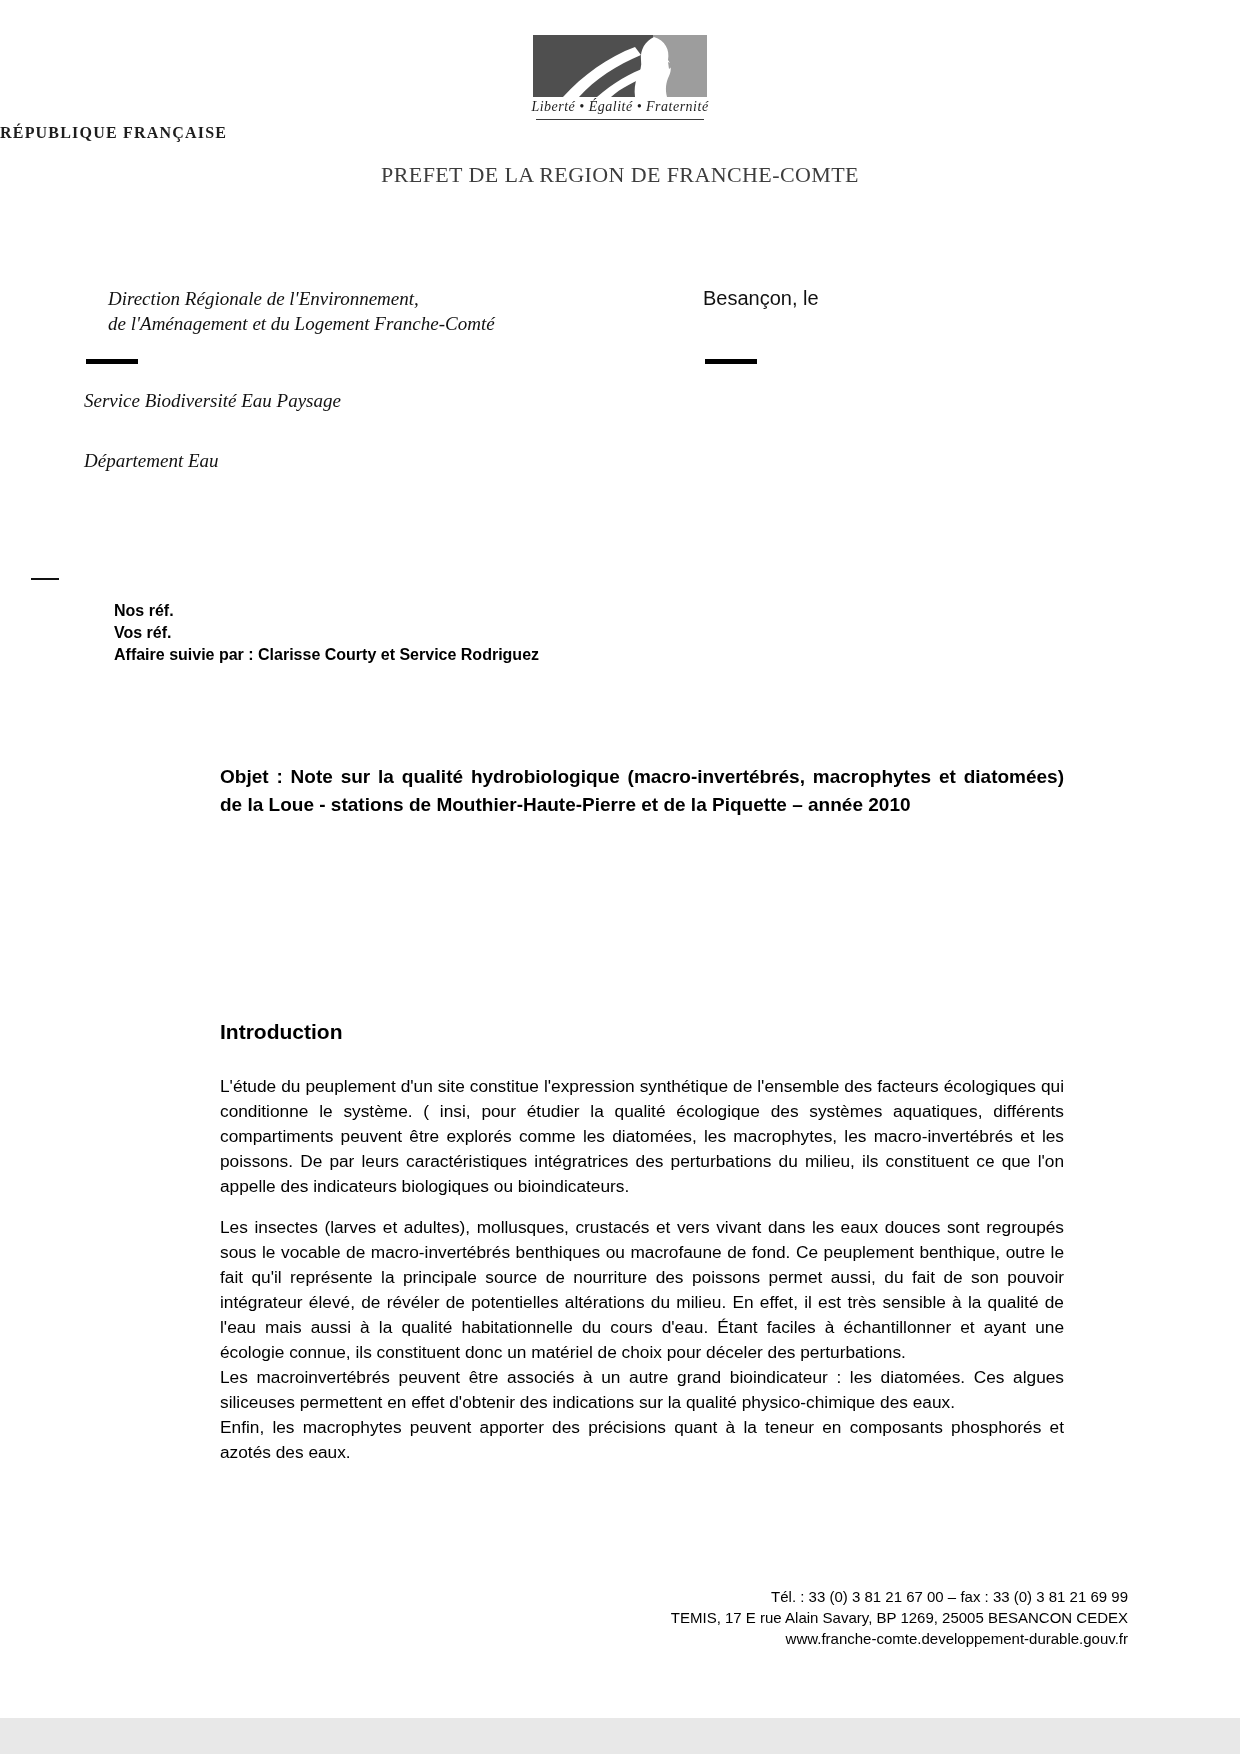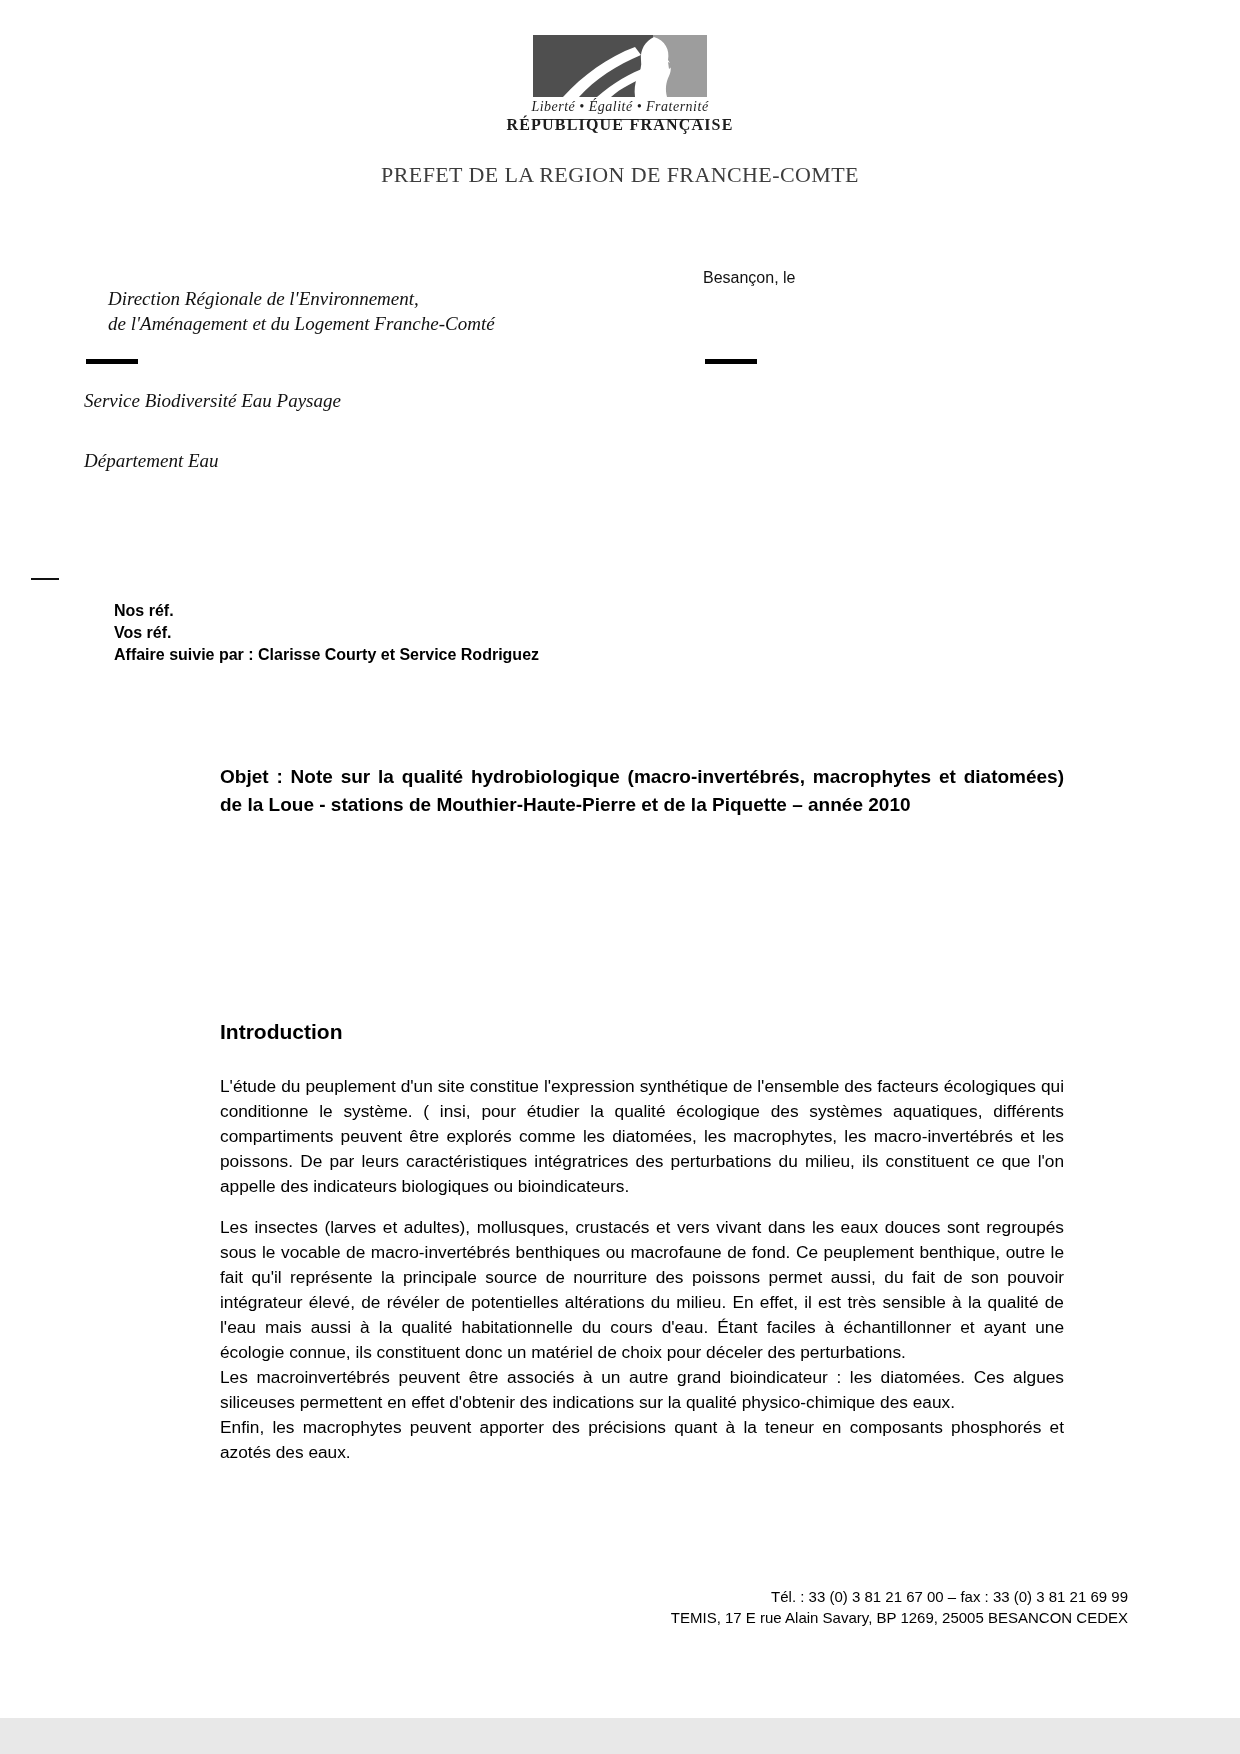--- a/index.html
+++ b/index.html
@@ -9,28 +9,28 @@
     margin:0 auto;
   }
   .serif{font-family:"Liberation Serif", serif;}
   .abs{position:absolute;}
 
   
   .logo-wrap{left:533px;top:35px;width:174px;height:62px;}
   .motto{left:0;right:0;top:99px;text-align:center;font-style:italic;
          font-size:14px;color:#1d1d1d;letter-spacing:0.5px;}
   .logo-rule{left:536px;top:119px;width:168px;border-top:1.5px solid #3a3a3a;height:0;}
-  .republique{left:0;right:0;top:116px;text-align:center;font-weight:bold;
+  .republique{left:0;right:0;top:124px;text-align:left;font-weight:bold;
          font-size:16px;letter-spacing:1.2px;color:#1d1d1d;}
   .prefet{left:0;right:0;top:162px;text-align:center;font-size:22px;
          letter-spacing:0.4px;color:#3d3d3d;}
 
   
   .direction{left:84px;top:286px;font-style:italic;font-size:19px;line-height:25px;color:#111;margin-left:24px;}
-  .dateline{left:703px;top:269px;font-size:16px;color:#111;}
+  .dateline{left:703px;top:287px;font-size:20px;color:#111;}
   .tick{top:359px;width:52px;height:5px;background:#000;}
   .tick-left{left:86px;}
   .tick-right{left:705px;}
   .service{left:84px;top:390px;font-style:italic;font-size:19px;color:#111;}
   .departement{left:84px;top:450px;font-style:italic;font-size:19px;color:#111;}
   .fold-mark{left:31px;top:578px;width:28px;height:2px;background:#111;}
 
   
   .refs{left:84px;top:600px;font-size:16px;font-weight:bold;line-height:22px;color:#000;margin-left:30px;}
 
@@ -96,17 +96,18 @@
   <div class="abs bodytext">
     <p class="gap-after">L'étude du peuplement d'un site constitue l'expression synthétique de l'ensemble des facteurs écologiques qui conditionne le système. ( insi, pour étudier la qualité écologique des systèmes aquatiques, différents compartiments peuvent être explorés comme les diatomées, les macrophytes, les macro-invertébrés et les poissons. De par leurs caractéristiques intégratrices des perturbations du milieu, ils constituent ce que l'on appelle des indicateurs biologiques ou bioindicateurs.</p>
     <p>Les insectes (larves et adultes), mollusques, crustacés et vers vivant dans les eaux douces sont regroupés sous le vocable de macro-invertébrés benthiques ou macrofaune de fond. Ce peuplement benthique, outre le fait qu'il représente la principale source de nourriture des poissons permet aussi, du fait de son pouvoir intégrateur élevé, de révéler de potentielles altérations du milieu. En effet, il est très sensible à la qualité de l'eau mais aussi à la qualité habitationnelle du cours d'eau. Étant faciles à échantillonner et ayant une écologie connue, ils constituent donc un matériel de choix pour déceler des perturbations.</p>
     <p>Les macroinvertébrés peuvent être associés à un autre grand bioindicateur : les diatomées. Ces algues siliceuses permettent en effet d'obtenir des indications sur la qualité physico-chimique des eaux.</p>
     <p>Enfin, les macrophytes peuvent apporter des précisions quant à la teneur en composants phosphorés et azotés des eaux.</p>
   </div>
 
   <div class="abs footer">
     <div>Tél. : 33 (0) 3 81 21 67 00 – fax : 33 (0) 3 81 21 69 99</div>
     <div>TEMIS, 17 E rue Alain Savary, BP 1269, 25005 BESANCON CEDEX</div>
+    <div>www.franche-comte.developpement-durable.gouv.fr</div>
   </div>
 
   <div class="abs pagenum">1</div>
 
 </div>
 
 </body></html>

